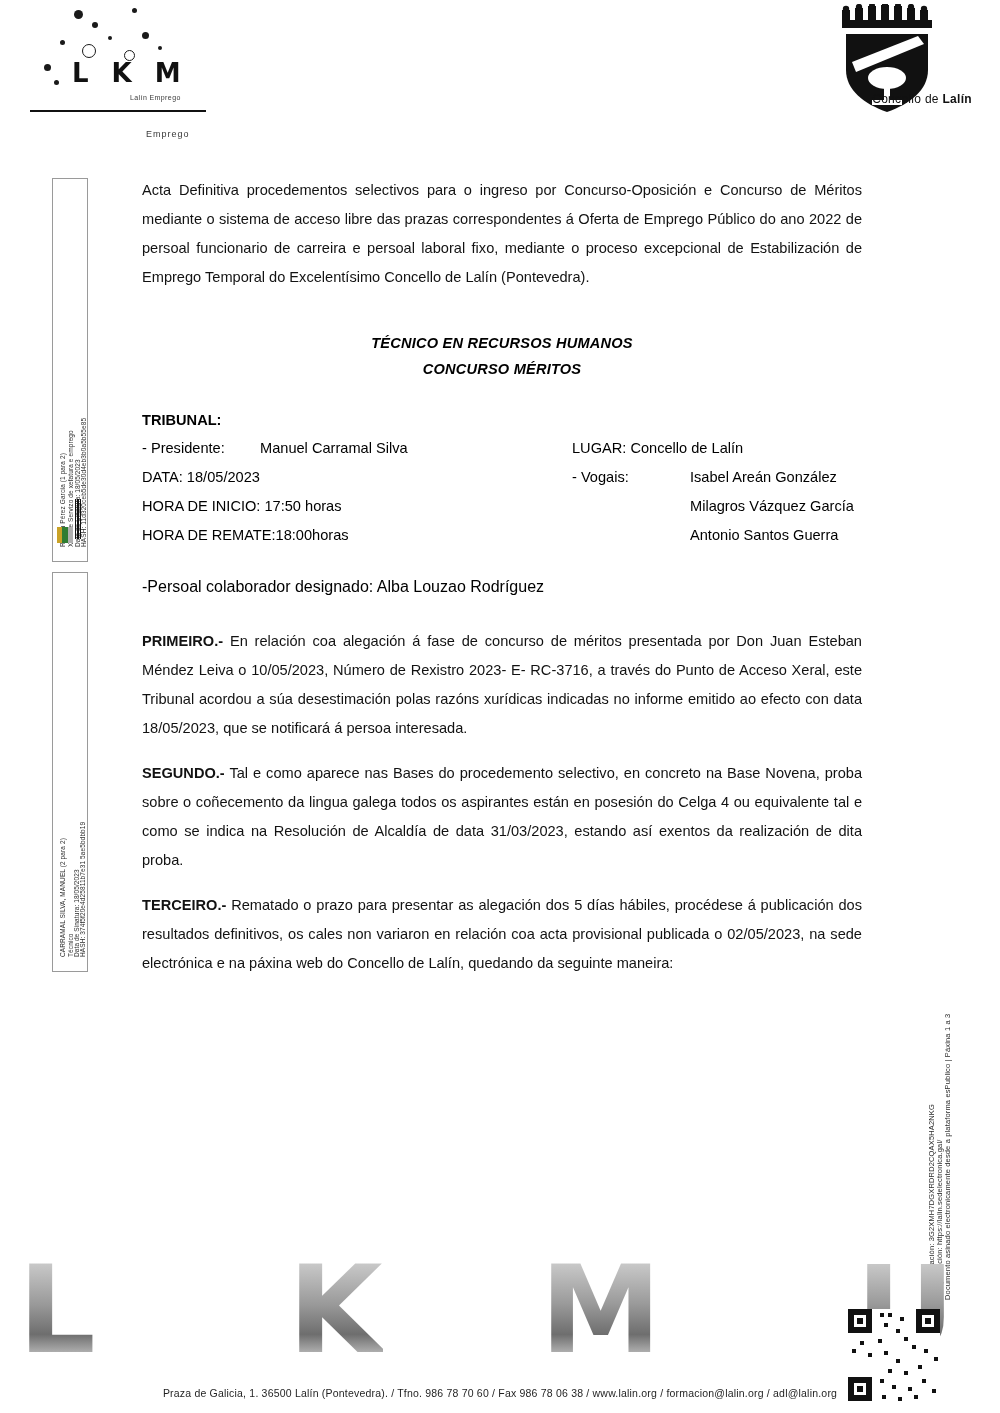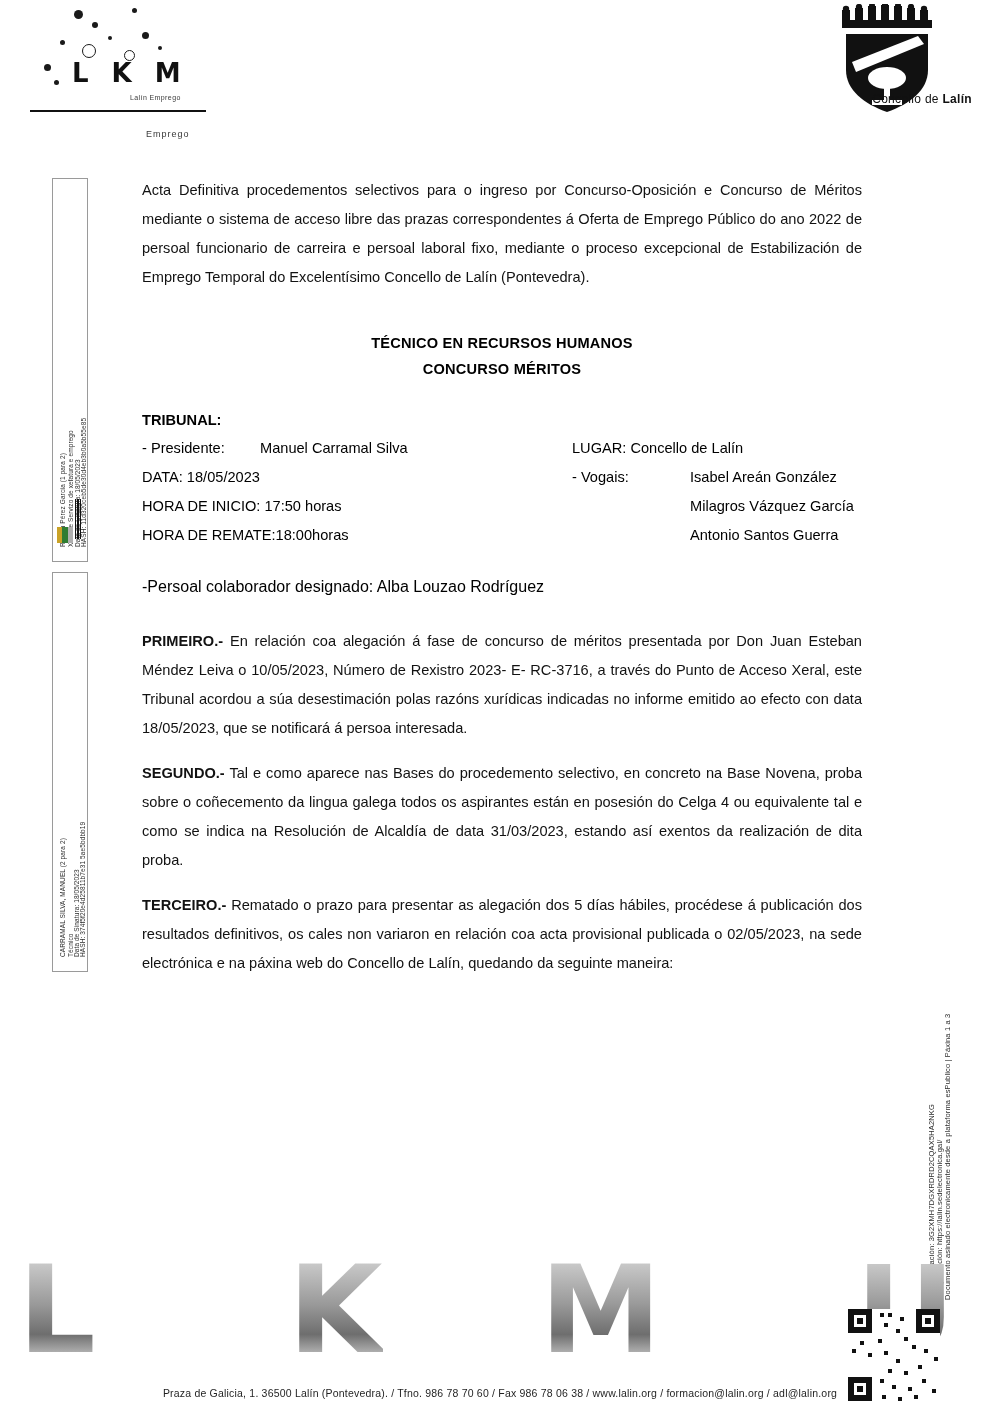--- a/index.html
+++ b/index.html
@@ -174,20 +174,21 @@
     margin: 0 0 16px 0;
     text-align: justify;
     font-size: 14.6px;
     line-height: 29px;
     color: #121212;
   }
   p.just b { font-weight: bold; }
   .title-block {
     text-align: center;
     margin: 38px 0 30px 0;
+    font-style: italic;
   }
   .title-block div {
     font-weight: bold;
     font-size: 14.6px;
     line-height: 26px;
     letter-spacing: 0.2px;
   }
   .tribunal-label {
     font-weight: bold;
     font-size: 14.6px;

